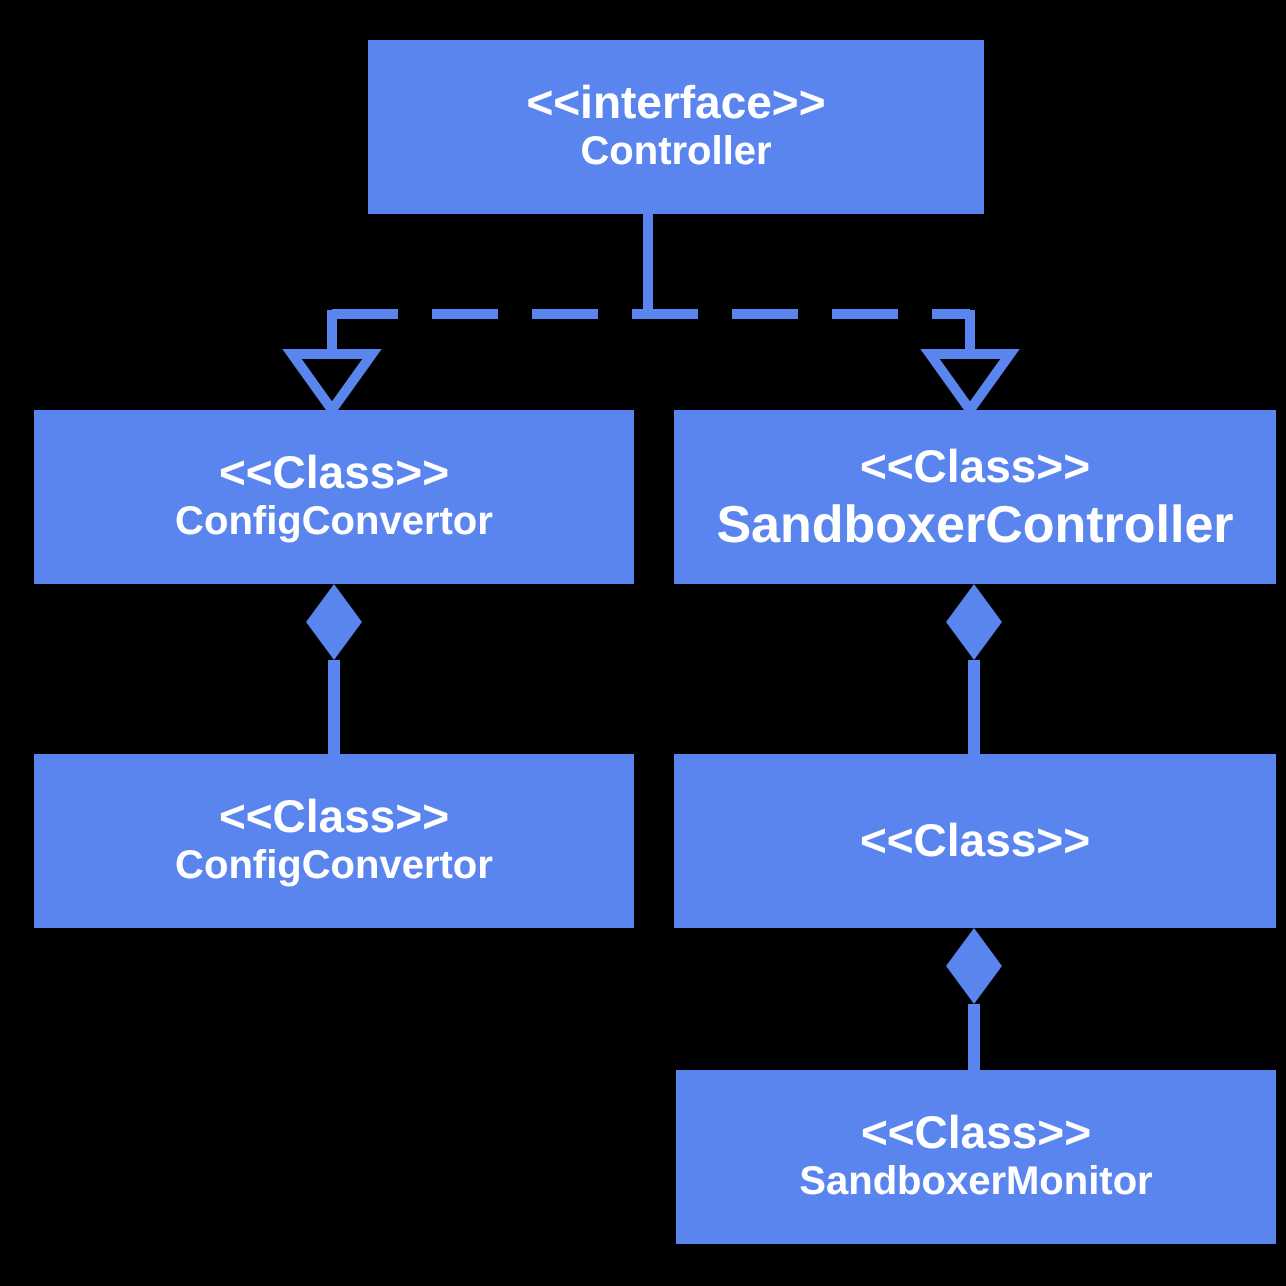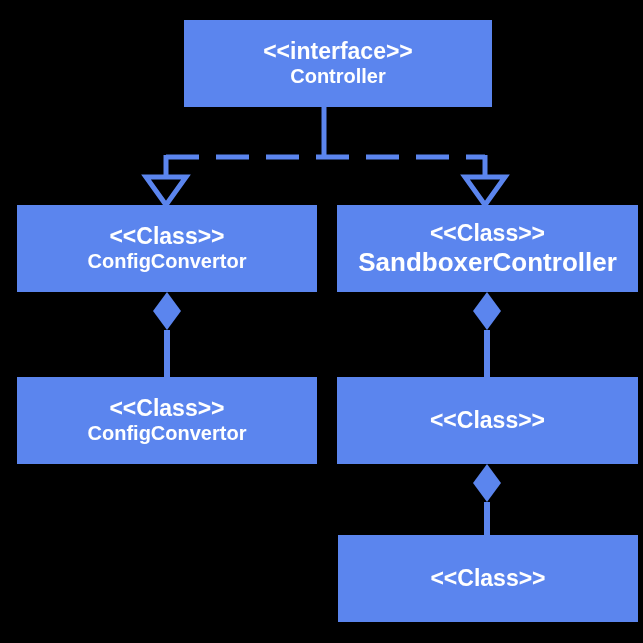--- a/index.html
+++ b/index.html
@@ -107,15 +107,16 @@
     <div class="stereotype">&lt;&lt;Class&gt;&gt;</div>
     <div class="classname">ConfigConvertor</div>
   </div>
 
   <div class="uml-box" style="left:337px; top:377px; width:301px; height:87px;">
     <div class="stereotype">&lt;&lt;Class&gt;&gt;</div>
   </div>
 
   <div class="uml-box" style="left:338px; top:535px; width:300px; height:87px;">
     <div class="stereotype">&lt;&lt;Class&gt;&gt;</div>
+    <div class="classname">SandboxerMonitor</div>
   </div>
 
 </div>
 
 </body></html>

